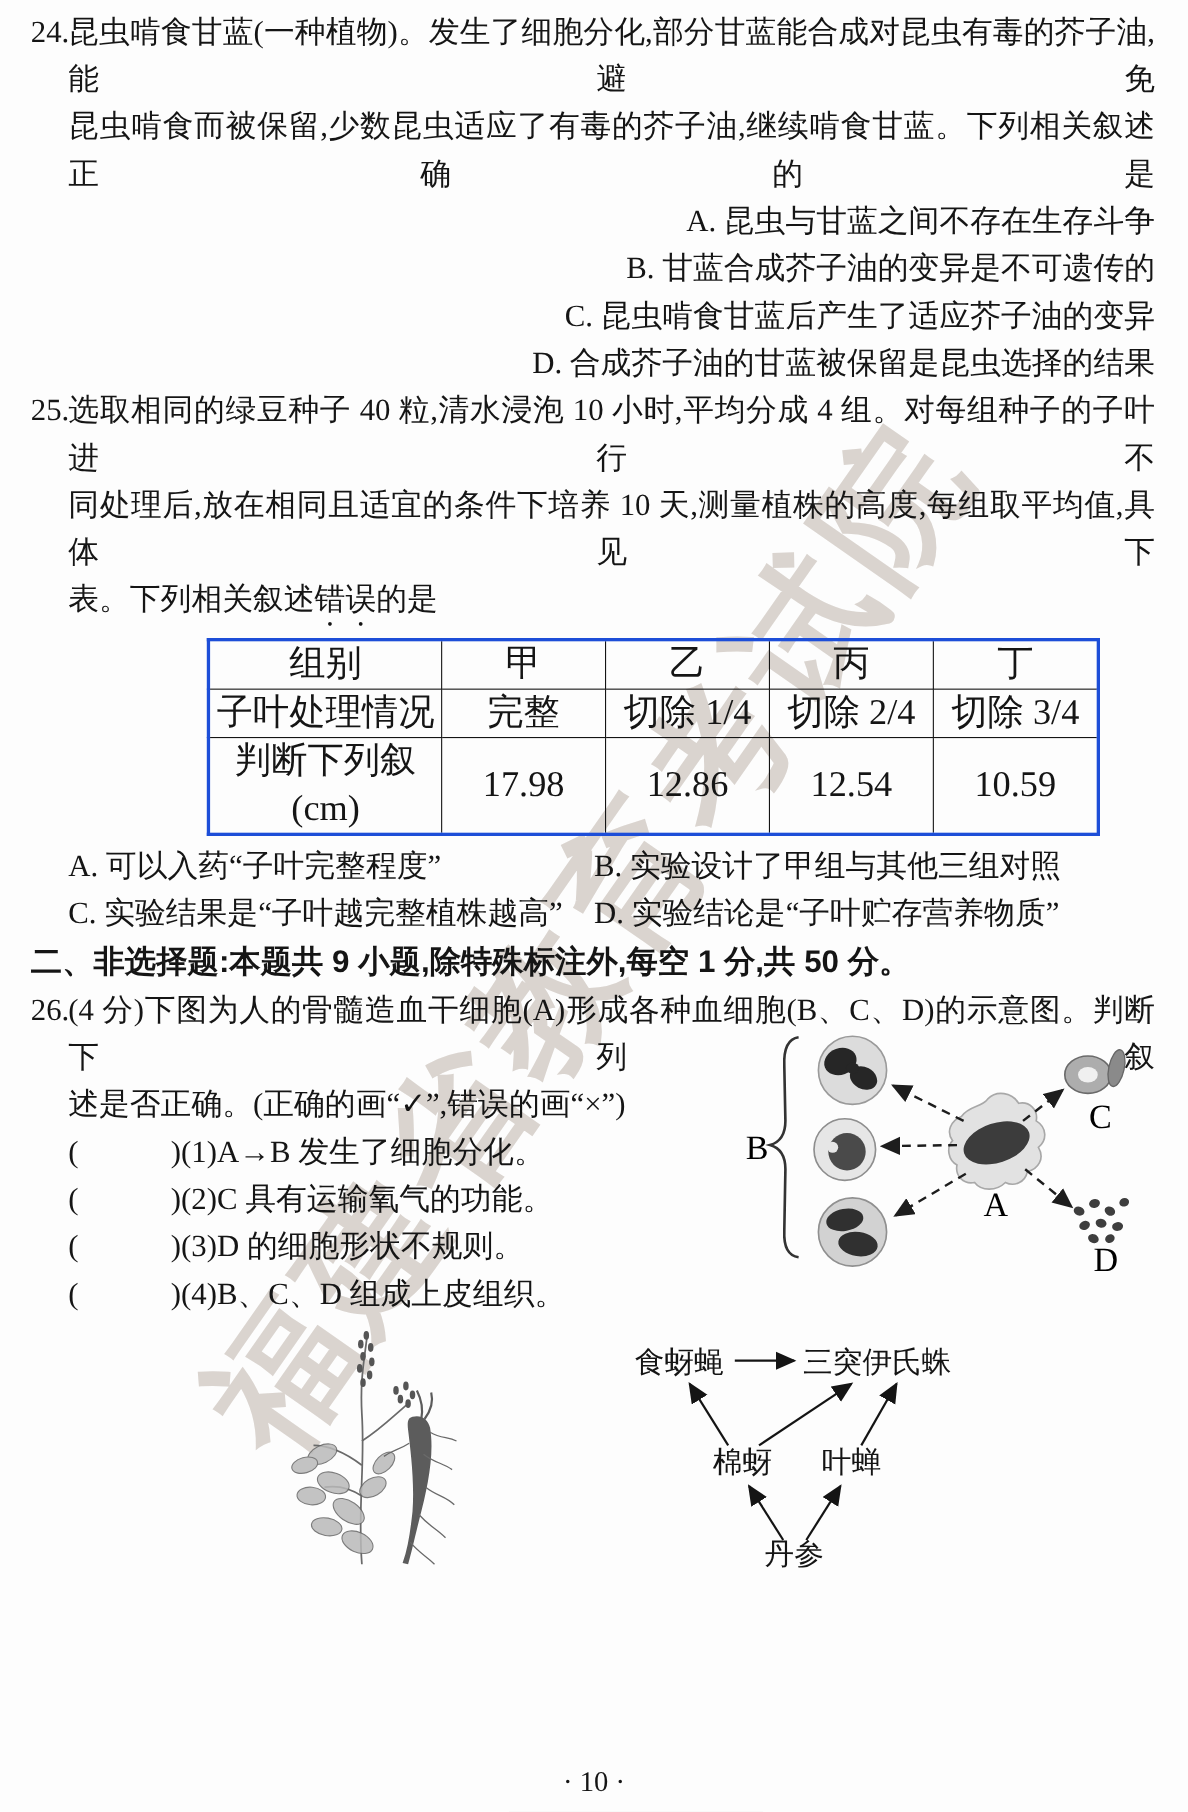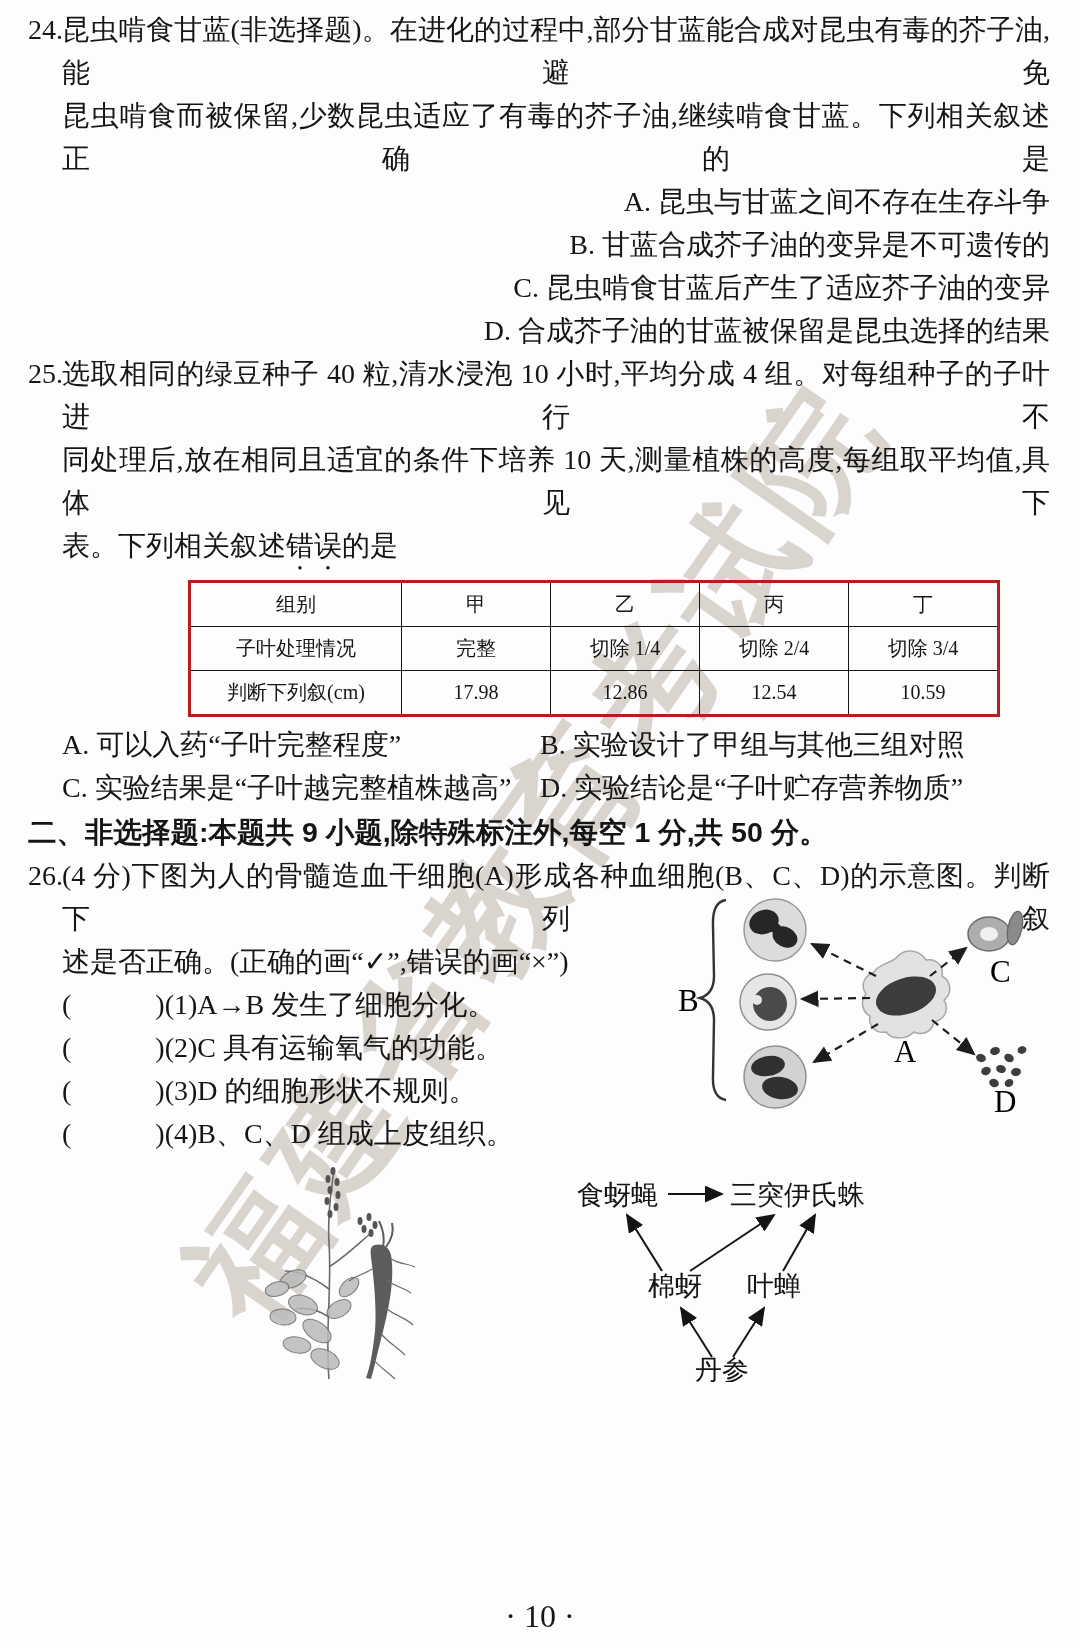--- a/index.html
+++ b/index.html
@@ -35,55 +35,55 @@
   .optrow{display:flex;}
   .optrow .o1{width:478px;flex:none;}
   .optrow .o2{flex:1;}
   .emph{
     -webkit-text-emphasis:filled dot;text-emphasis:filled dot;
     -webkit-text-emphasis-position:under left;text-emphasis-position:under left;margin-top:12px;
   }
   table.data{
     border-collapse:collapse;
     margin:4px 0 6px 160px;
-    font-size:20px;
-    border:3px solid #b91c1c;
+    font-size:33px;
+    border:3px solid #1d4ed8;
   }
   table.data td{
     border:1.5px solid #141414;
     text-align:center;vertical-align:middle;
     height:41px;padding:0 6px;
   }
   td.c0{width:198px;}
   td.cx{width:136px;}
   .section-head{font-weight:bold;font-size:28.5px;margin-top:2px;
     font-family:"Liberation Sans","DejaVu Sans",sans-serif;}
   #q26wrap{position:relative;}
   #blood-diagram{position:absolute;right:16px;top:32px;}
   #figures{position:relative;height:252px;margin-top:2px;}
   #plant-fig{position:absolute;left:205px;top:2px;}
   #foodweb-fig{position:absolute;left:512px;top:10px;}
   #footer{
     position:absolute;bottom:12px;left:0;width:100%;
-    text-align:center;font-size:32px;z-index:1;
+    text-align:center;font-size:26px;z-index:1;
   }
   svg text{font-family:"Liberation Serif","DejaVu Serif",serif;}
 </style>
 </head>
 <body>
 
 <div id="page">
 
   <div id="watermark">福建省教育考试院</div>
 
   <div id="content">
 
     <div class="qblock">
       <span class="qnum">24.</span>
-      <div class="jline">昆虫啃食甘蓝(非选择题)。在进化的过程中,部分甘蓝能合成对昆虫有毒的芥子油,能避免</div>
+      <div class="jline">昆虫啃食甘蓝(一种植物)。发生了细胞分化,部分甘蓝能合成对昆虫有毒的芥子油,能避免</div>
       <div class="jline">昆虫啃食而被保留,少数昆虫适应了有毒的芥子油,继续啃食甘蓝。下列相关叙述正确的是</div>
       <div class="opt">A. 昆虫与甘蓝之间不存在生存斗争</div>
       <div class="opt">B. 甘蓝合成芥子油的变异是不可遗传的</div>
       <div class="opt">C. 昆虫啃食甘蓝后产生了适应芥子油的变异</div>
       <div class="opt">D. 合成芥子油的甘蓝被保留是昆虫选择的结果</div>
     </div>
 
     <div class="qblock">
       <span class="qnum">25.</span>
       <div class="jline">选取相同的绿豆种子 40 粒,清水浸泡 10 小时,平均分成 4 组。对每组种子的子叶进行不</div>

